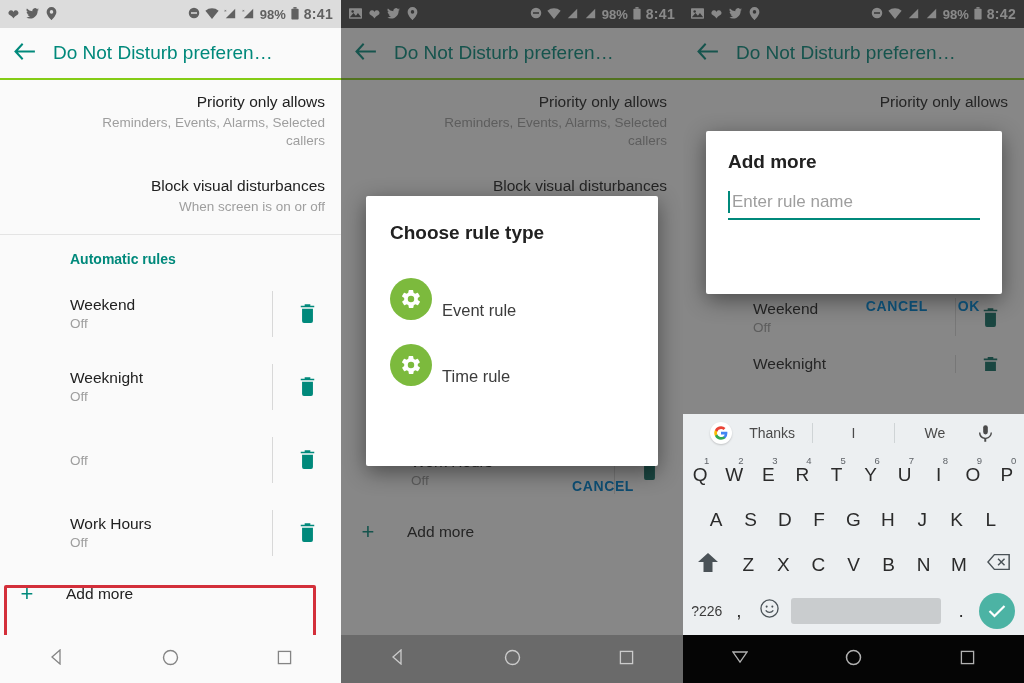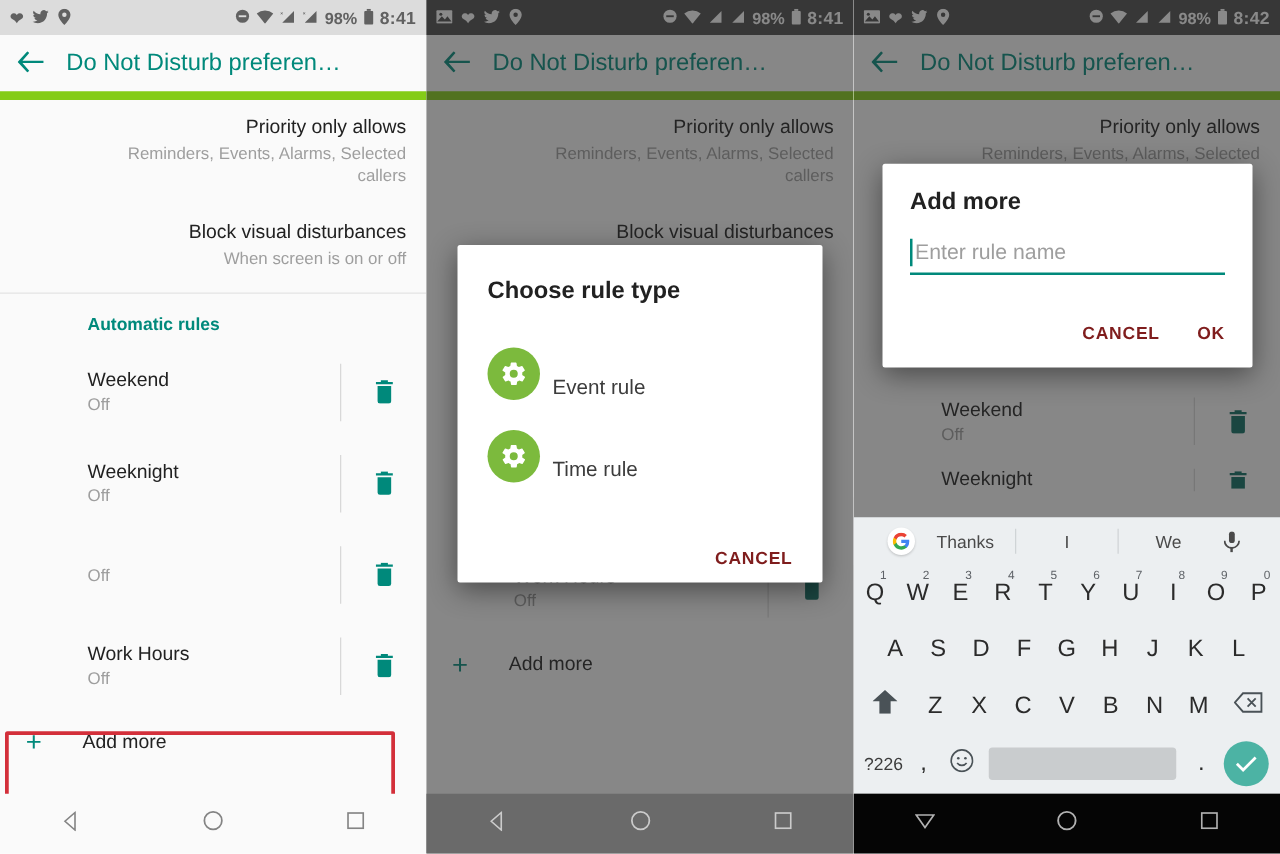--- a/index.html
+++ b/index.html
@@ -23,21 +23,21 @@
   .sb-left { display: flex; align-items: center; gap: 7px; }
   .sb-right { margin-left: auto; display: flex; align-items: center; gap: 5px; }
   .sb-ico { display: inline-block; line-height: 1; font-size: 13px; }
   .sb-time { font-size: 14px; letter-spacing: .3px; }
   .sb-batt { font-size: 13px; }
 
   
   .appbar {
     height: 52px; display: flex; align-items: center;
     background: #fafafa; padding: 0 14px; gap: 18px;
-    border-bottom: 7px solid #84cc16;
+    border-bottom: 2px solid #84cc16;
   }
   .appbar .back { color: #00897b; font-size: 22px; line-height: 1; }
   .appbar .title {
     color: #00897b; font-size: 19px; font-weight: 500;
     white-space: nowrap; overflow: hidden;
   }
 
   
   .content { background: #fafafa; }
   .row { padding: 12px 16px 12px 70px; text-align: right; }
@@ -86,21 +86,21 @@
   }
   .dlg-title { font-size: 19px; font-weight: bold; color: #212121; }
   .dlg-item { display: flex; align-items: flex-end; gap: 10px; }
   .gear-circle {
     width: 42px; height: 42px; border-radius: 50%;
     background: #7cba3d; display: flex; align-items: center; justify-content: center;
   }
   .dlg-item-label { font-size: 16.5px; color: #3c3c3c; }
   .dlg-actions { display: flex; justify-content: flex-end; gap: 30px; }
   .dlg-btn {
-    color: #7f1d1d; font-size: 14px; font-weight: bold; letter-spacing: .6px;
+    color: #0c4a6e; font-size: 14px; font-weight: bold; letter-spacing: .6px; margin-top: 40px;
   }
   .field-wrap { position: relative; }
   .field-line { border-bottom: 2px solid #00897b; padding-bottom: 5px; display: flex; align-items: center; }
   .caret { width: 2px; height: 22px; background: #00897b; margin-right: 2px; }
   .placeholder { font-size: 17px; color: #9e9e9e; }
 
   
   .keyboard { position: absolute; left: 0; right: 0; bottom: 48px; background: #eceff1; }
   .sugg {
     height: 38px; display: flex; align-items: center; background: #eceff1;
@@ -501,21 +501,20 @@
         <svg width="21" height="17" viewBox="0 0 22 18">
             <path fill="currentColor" d="M8.3 0 0 9l8.3 9 1.5-1.5L4.1 10H22V8H4.1l5.7-6.5z"></path>
           </svg>
       </span>
       <span class="title">Do Not Disturb preferen…</span>
     </div>
 
     <div class="content">
       <div class="row">
         <div class="r-title">Priority only allows</div>
-        <div class="r-sub">Reminders, Events, Alarms, Selected</div>
       </div>
       <div style="height:162px"></div>
       <div class="rule-row" style="min-height:60px">
         <div class="rr-text">
           <div class="rr-title">Weekend</div>
           <div class="rr-sub">Off</div>
         </div>
         <div class="rr-sep" style="height:38px"></div>
         <div class="rr-del">
           <svg class="trash" width="15" height="19" viewBox="0 0 16 20">

